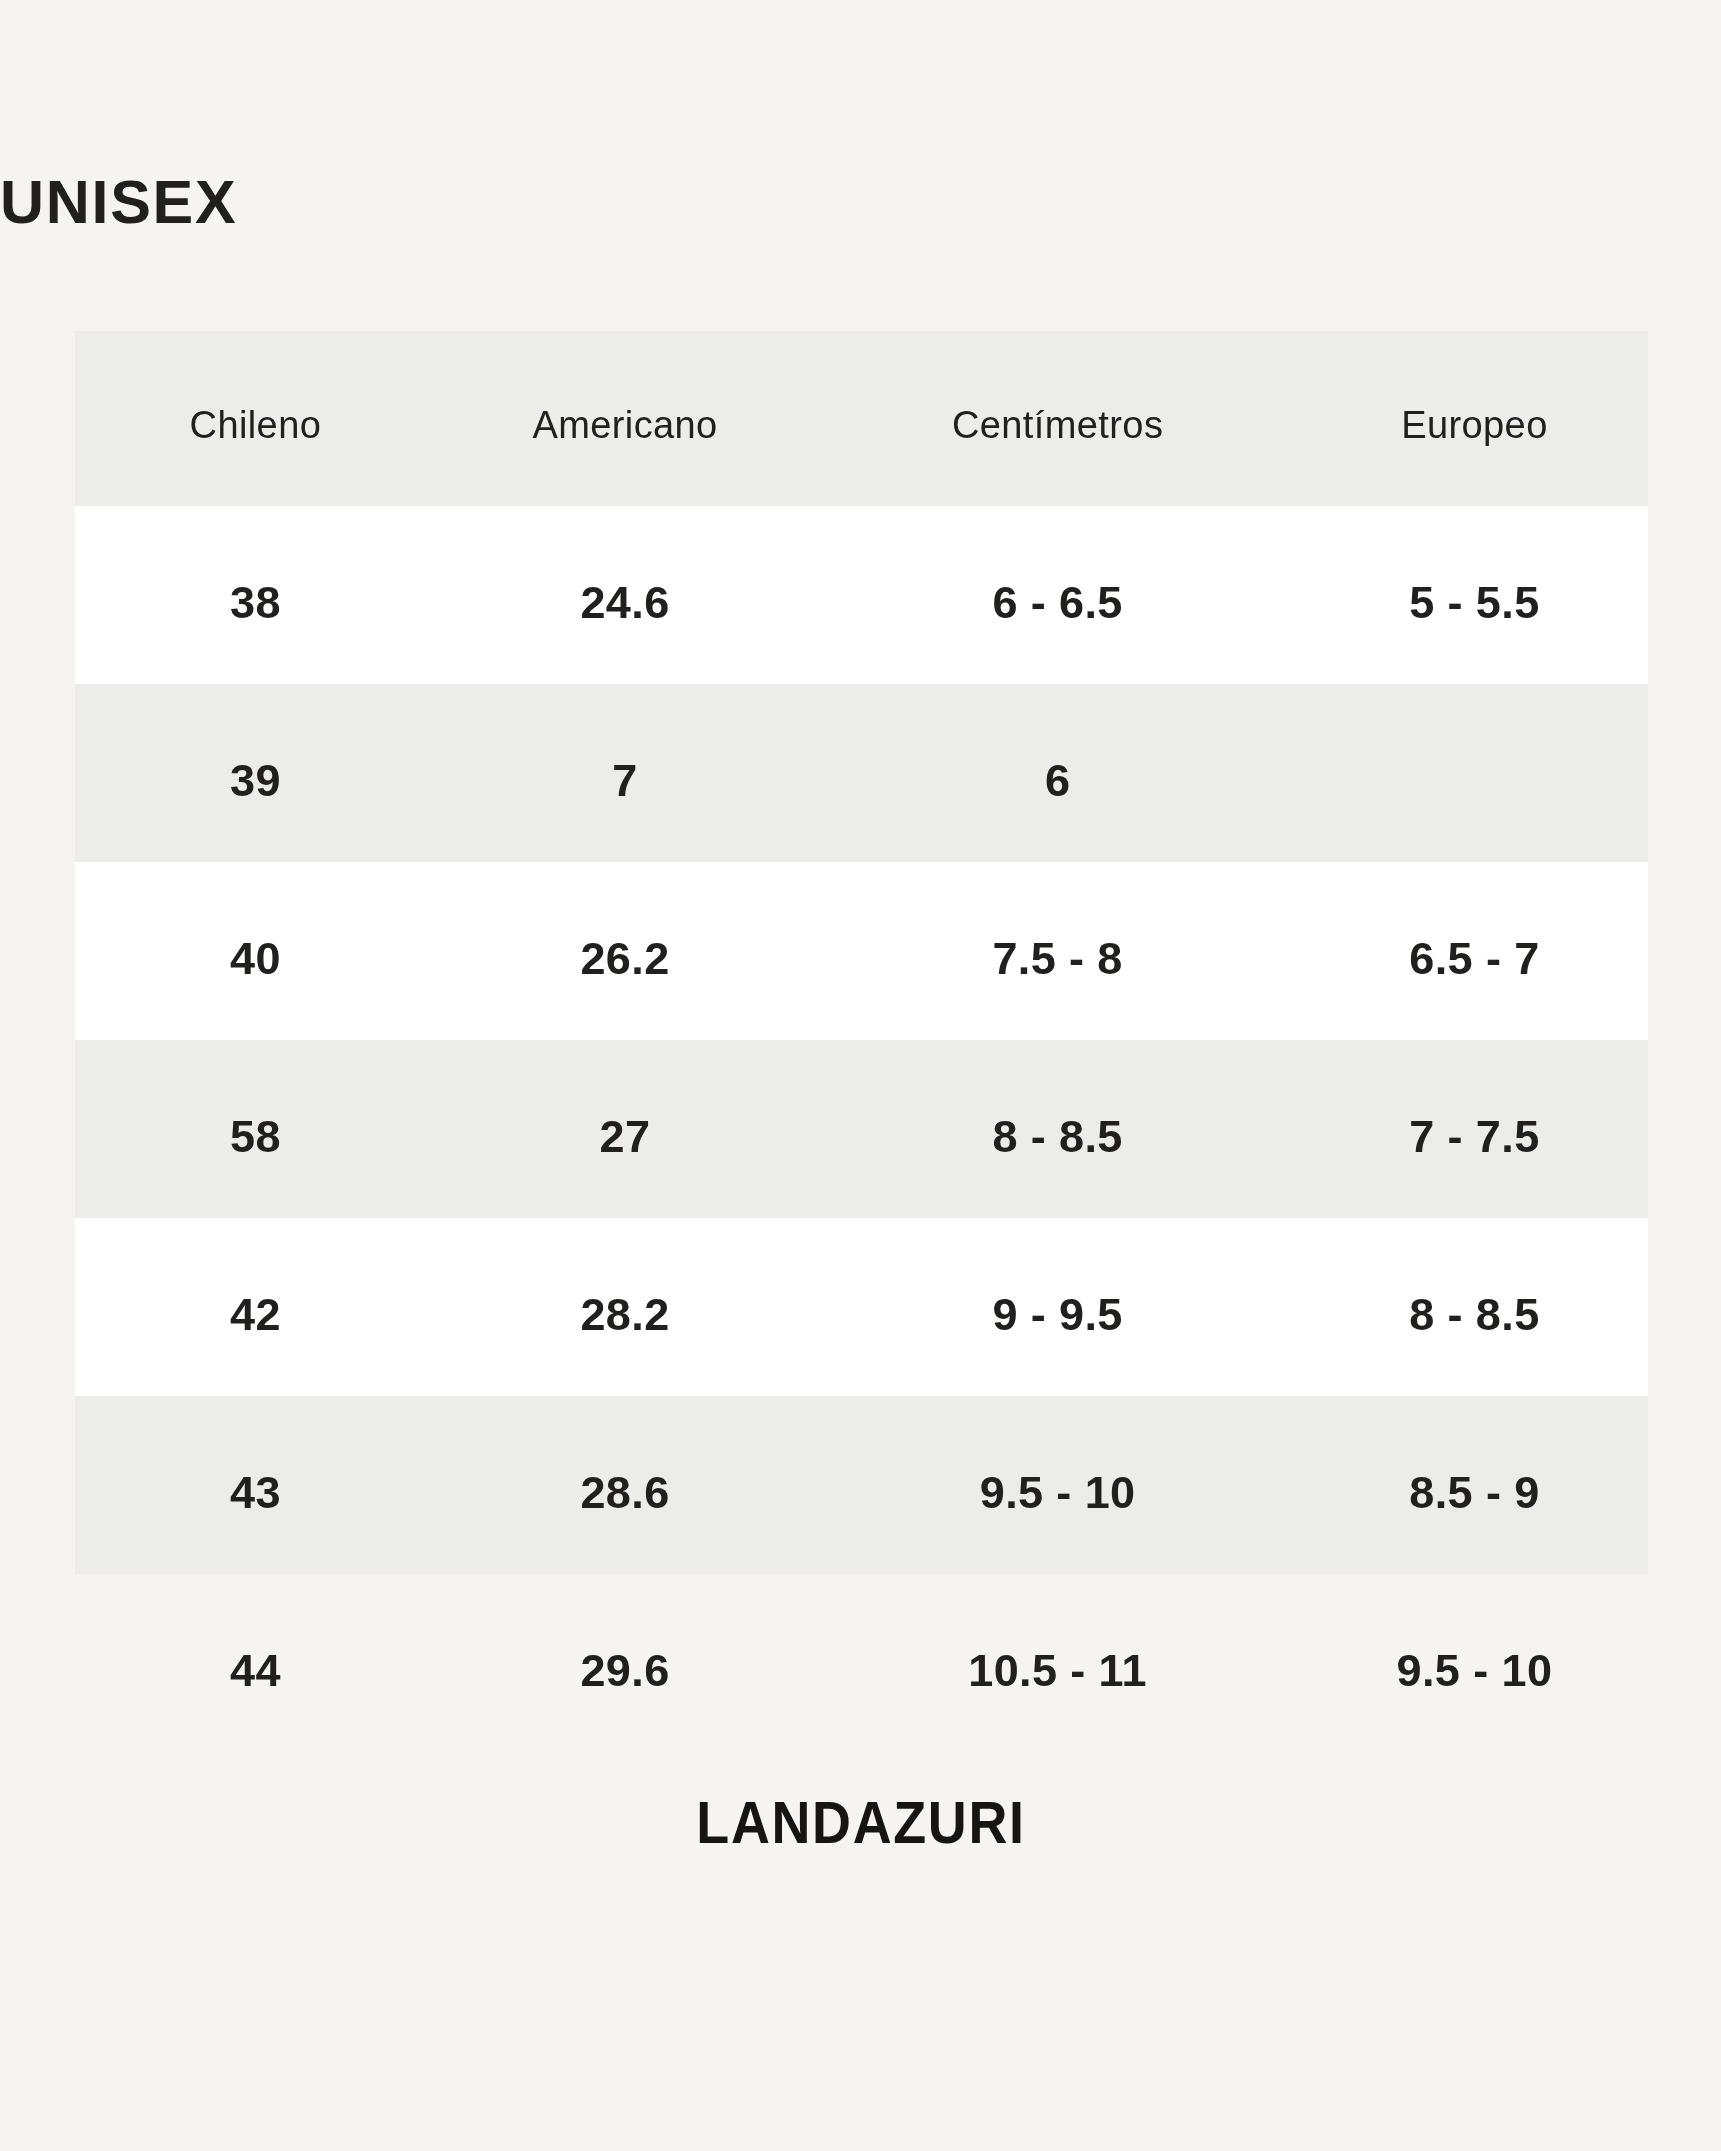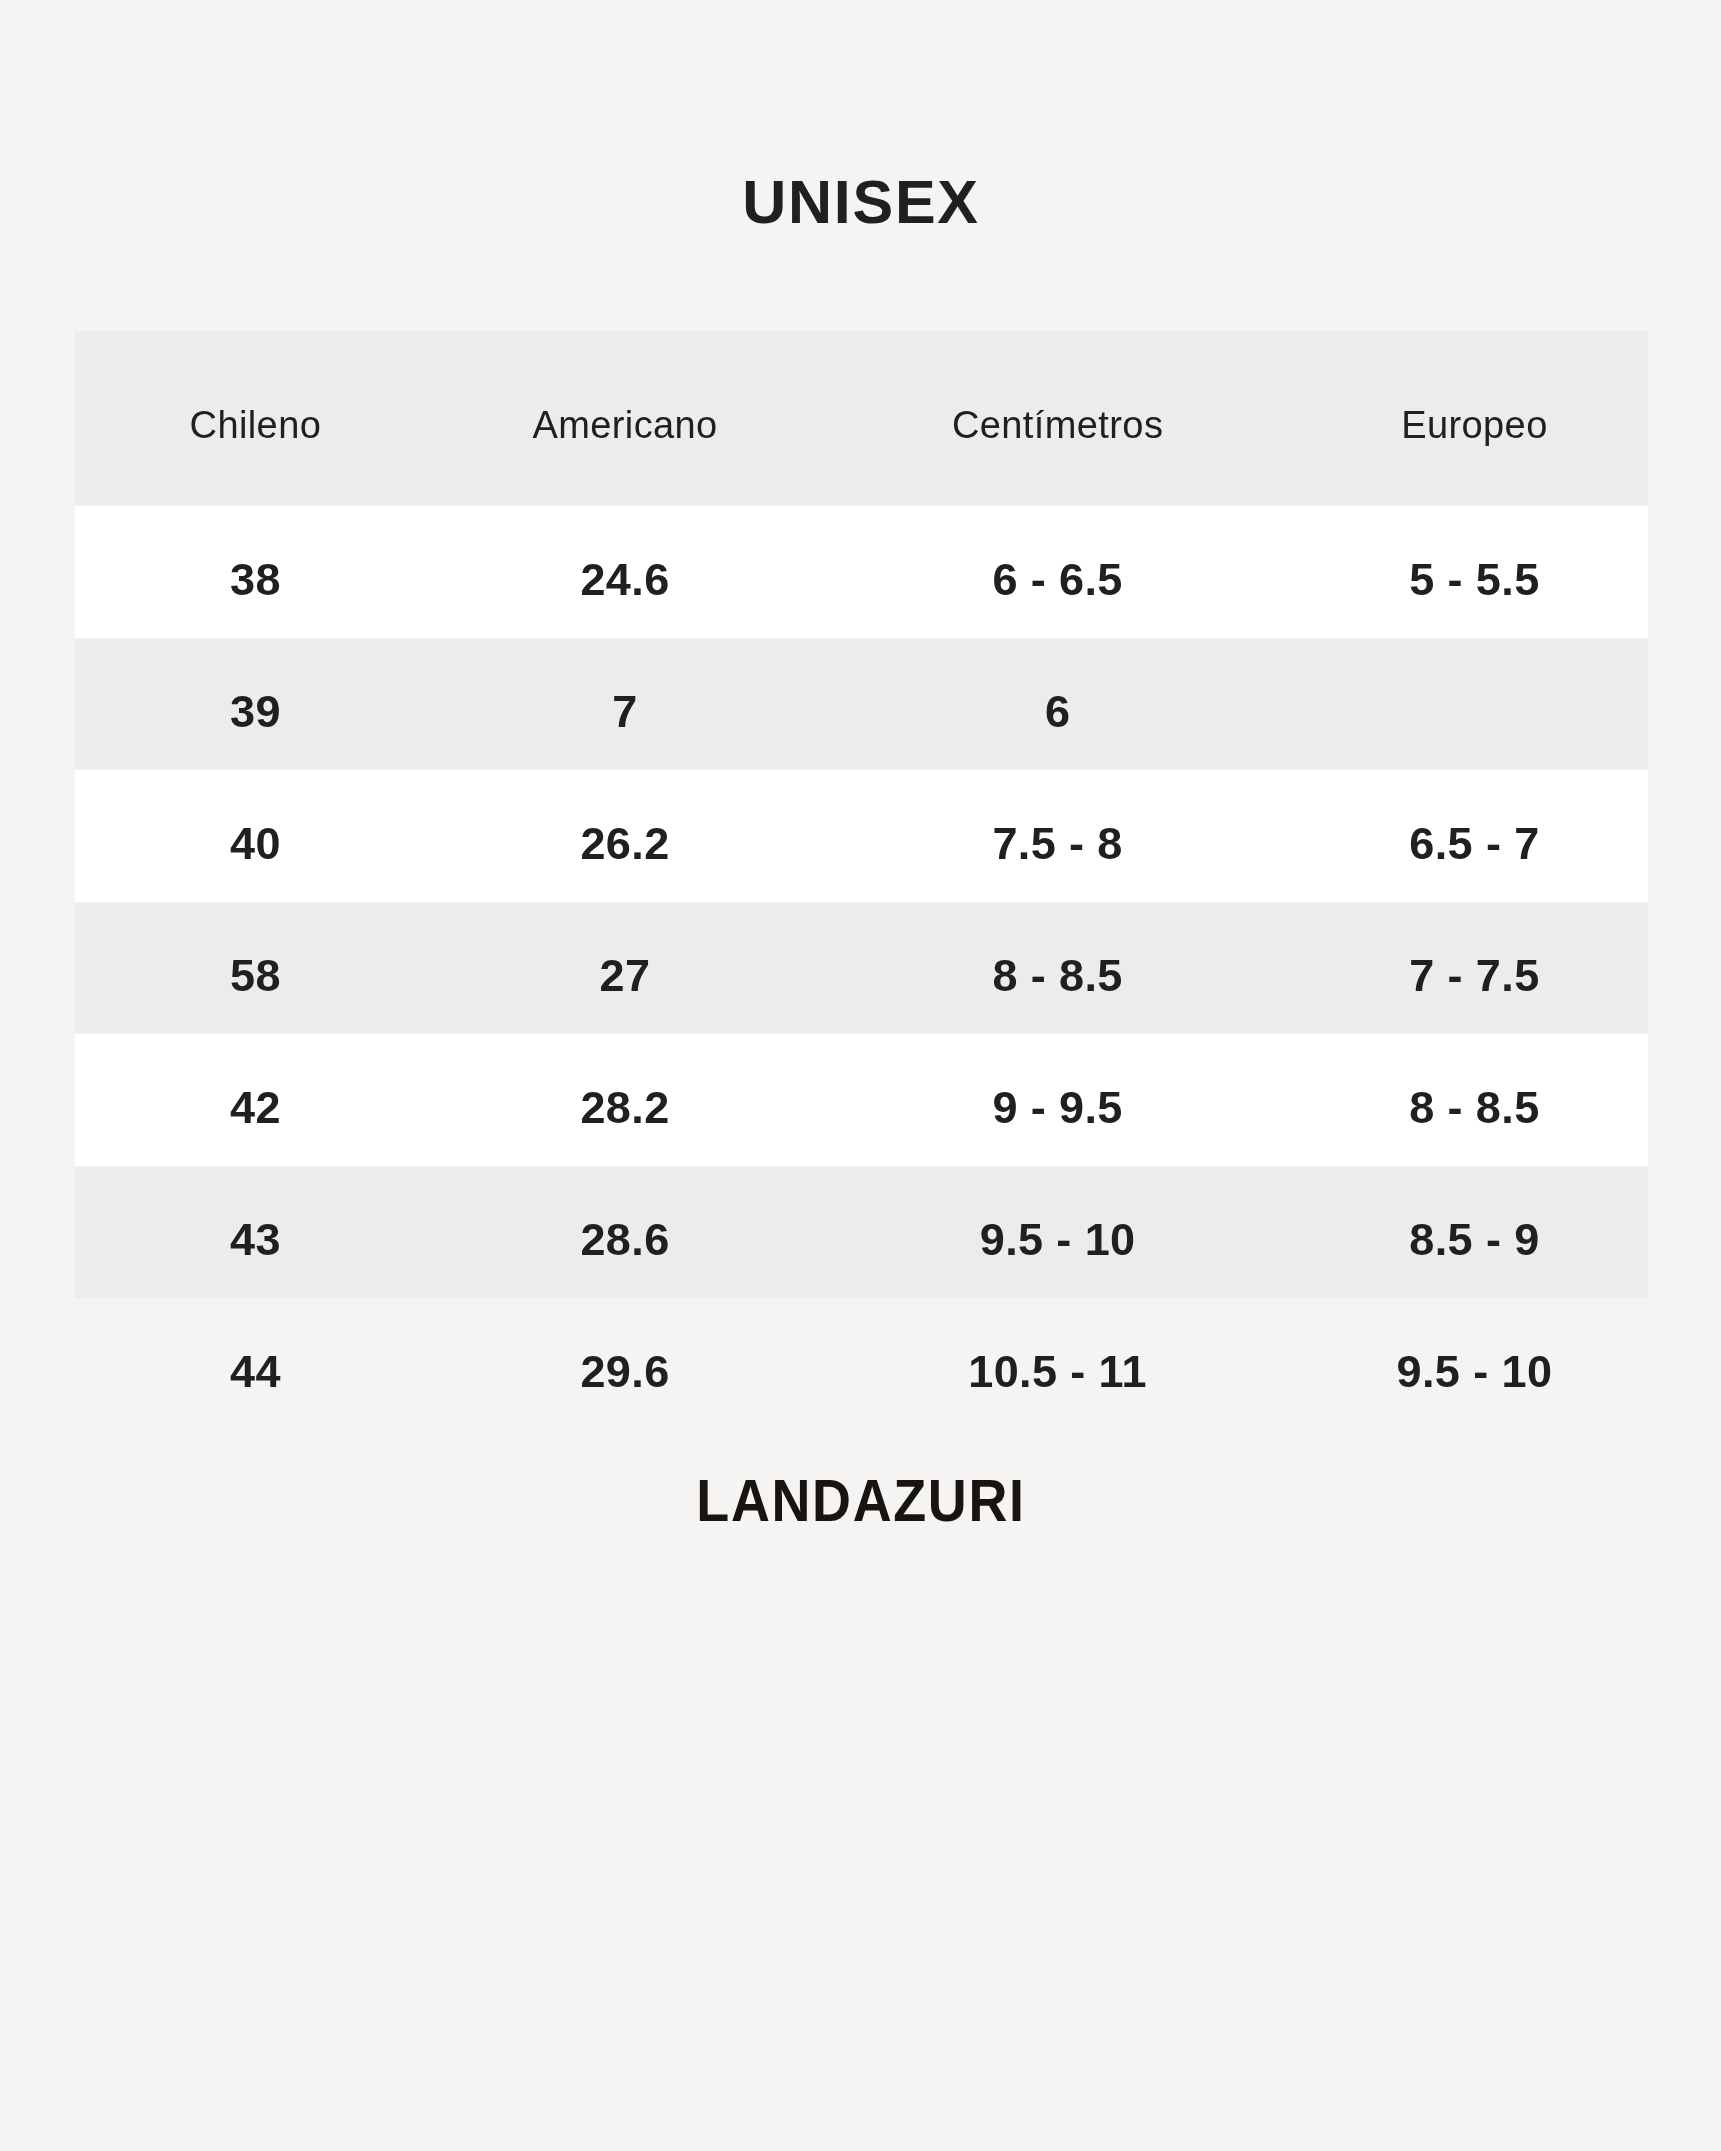--- a/index.html
+++ b/index.html
@@ -18,21 +18,20 @@
     color:var(--text);
   }
   .page{
     position:relative;
     width:1722px;height:2152px;
     overflow:hidden;
   }
   .title{
     margin:0;
     padding-top:172px;
-    text-align:center;
     font-size:61px;
     font-weight:800;
     letter-spacing:1.7px;
     line-height:1;
     color:var(--text);
   }
   .size-table{
     width:1573px;
     margin:98px auto 0 auto;
   }
@@ -46,21 +45,21 @@
     background:var(--band-bg);
   }
   .header-cell{
     text-align:center;
     font-size:38px;
     font-weight:400;
     padding-top:13.8px;
     letter-spacing:0.4px;
   }
   .data-row{
-    height:132px;
+    height:178px;
     background:var(--row-bg);
   }
   .table-body .data-row:nth-child(even){
     background:var(--band-bg);
   }
   .table-body .data-row:last-child{
     background:transparent;
   }
   .data-cell{
     text-align:center;

